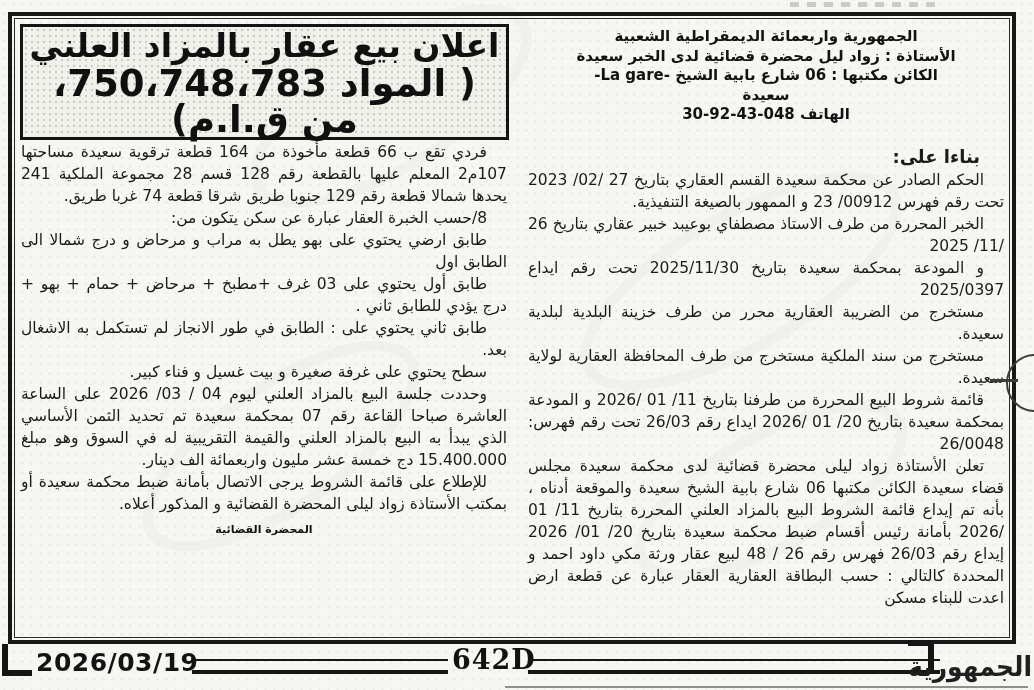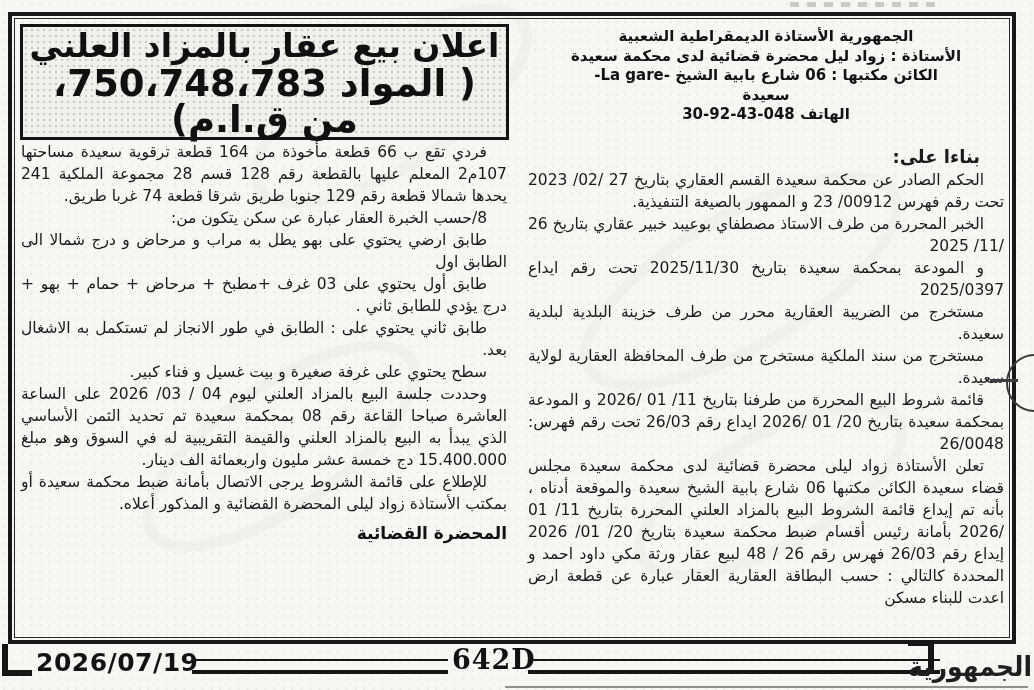--- a/index.html
+++ b/index.html
@@ -53,21 +53,21 @@
   .col-right p.body, .col-left p.body{
     margin:0;font-size:15.5px;line-height:22px;text-align:justify;
     text-indent:20px;color:#1a1a1a;
   }
 
   
   .col-left{
     position:absolute;left:6px;top:122px;width:486px;direction:rtl;
   }
   .signature{
-    font-size:17px;font-weight:bold;margin-top:8px;text-align:right;color:#111;
+    font-size:11px;font-weight:bold;margin-top:8px;text-align:center;color:#111;
   }
 
   
   .reg-circle{position:absolute;left:1006px;top:354px;width:54px;height:54px;
     border:2.5px solid #3c3c3c;border-radius:50%;}
   .reg-tick{position:absolute;left:990px;top:379px;width:28px;height:2.5px;background:#3c3c3c;}
 
   
   .top-marks{position:absolute;left:790px;top:2px;width:150px;height:5px;
     background:repeating-linear-gradient(90deg,#b9b9b3 0 9px,transparent 9px 17px);
@@ -104,22 +104,22 @@
 
 <div class="frame">
   <div class="frame-inner">
 
     <div class="title-box">
       <div class="title-line1">اعلان بيع عقار بالمزاد العلني</div>
       <div class="title-line2">( المواد 750،748،783، من ق.ا.م)</div>
     </div>
 
     <div class="col-right">
-      <div class="hdr">الجمهورية الأستاذة الديمقراطية الشعبية</div>
-      <div class="hdr">الأستاذة : زواد ليل محضرة قضائية لدى محكمة سعيدة</div>
+      <div class="hdr">الجمهورية واربعمائة الديمقراطية الشعبية</div>
+      <div class="hdr">الأستاذة : زواد ليل محضرة قضائية لدى الخبر سعيدة</div>
       <div class="hdr">الكائن مكتبها : 06 شارع بابية الشيخ -La gare-</div>
       <div class="hdr">سعيدة</div>
       <div class="hdr">الهاتف 048-43-92-30</div>
 
       <div class="based-on">بناءا على:</div>
       <p class="body">الحكم الصادر عن محكمة سعيدة القسم العقاري بتاريخ 27 /02/ 2023 تحت رقم فهرس 00912/ 23 و الممهور بالصيغة التنفيذية.</p>
       <p class="body">الخبر المحررة من طرف الاستاذ مصطفاي بوعيبد خبير عقاري بتاريخ 26 /11/ 2025</p>
       <p class="body">و المودعة بمحكمة سعيدة بتاريخ 2025/11/30 تحت رقم ايداع 2025/0397</p>
       <p class="body">مستخرج من الضريبة العقارية محرر من طرف خزينة البلدية لبلدية سعيدة.</p>
       <p class="body">مستخرج من سند الملكية مستخرج من طرف المحافظة العقارية لولاية سعيدة.</p>
@@ -127,33 +127,33 @@
       <p class="body">تعلن الأستاذة زواد ليلى محضرة قضائية لدى محكمة سعيدة مجلس قضاء سعيدة الكائن مكتبها 06 شارع بابية الشيخ سعيدة والموقعة أدناه ، بأنه تم إيداع قائمة الشروط البيع بالمزاد العلني المحررة بتاريخ 11/ 01 /2026 بأمانة رئيس أقسام ضبط محكمة سعيدة بتاريخ 20/ 01/ 2026 إيداع رقم 26/03 فهرس رقم 26 / 48 لبيع عقار ورثة مكي داود احمد و المحددة كالتالي : حسب البطاقة العقارية العقار عبارة عن قطعة ارض اعدت للبناء مسكن</p>
     </div>
 
     <div class="col-left">
       <p class="body">فردي تقع ب 66 قطعة مأخوذة من 164 قطعة ترقوية سعيدة مساحتها 107م2 المعلم عليها بالقطعة رقم 128 قسم 28 مجموعة الملكية 241 يحدها شمالا قطعة رقم 129 جنوبا طريق شرقا قطعة 74 غربا طريق.</p>
       <p class="body">8/حسب الخبرة العقار عبارة عن سكن يتكون من:</p>
       <p class="body">طابق ارضي يحتوي على بهو يطل به مراب و مرحاض و درج شمالا الى الطابق اول</p>
       <p class="body">طابق أول يحتوي على 03 غرف +مطبخ + مرحاض + حمام + بهو + درج يؤدي للطابق ثاني .</p>
       <p class="body">طابق ثاني يحتوي على : الطابق في طور الانجاز لم تستكمل به الاشغال بعد.</p>
       <p class="body">سطح يحتوي على غرفة صغيرة و بيت غسيل و فناء كبير.</p>
-      <p class="body">وحددت جلسة البيع بالمزاد العلني ليوم 04 / 03/ 2026 على الساعة العاشرة صباحا القاعة رقم 08 بمحكمة سعيدة تم تحديد الثمن الأساسي الذي يبدأ به البيع بالمزاد العلني والقيمة التقريبية له في السوق وهو مبلغ 15.400.000 دج خمسة عشر مليون واربعمائة الف دينار.</p>
+      <p class="body">وحددت جلسة البيع بالمزاد العلني ليوم 04 / 03/ 2026 على الساعة العاشرة صباحا القاعة رقم 07 بمحكمة سعيدة تم تحديد الثمن الأساسي الذي يبدأ به البيع بالمزاد العلني والقيمة التقريبية له في السوق وهو مبلغ 15.400.000 دج خمسة عشر مليون واربعمائة الف دينار.</p>
       <p class="body">للإطلاع على قائمة الشروط يرجى الاتصال بأمانة ضبط محكمة سعيدة أو بمكتب الأستاذة زواد ليلى المحضرة القضائية و المذكور أعلاه.</p>
       <div class="signature">المحضرة القضائية</div>
     </div>
 
   </div>
 </div>
 
 <div class="reg-circle"></div>
 <div class="reg-tick"></div>
 
 <div class="footer">
   <div class="corner-bl"></div>
-  <div class="footer-date">2026/07/19</div>
+  <div class="footer-date">2026/03/19</div>
   <div class="rule rule-a"></div>
   <div class="footer-code">642D</div>
   <div class="rule rule-b"></div>
   <div class="corner-br"></div>
   <div class="footer-logo">الجمهورية</div>
   <div class="bottom-thin"></div>
 </div>
 
 </body></html>

